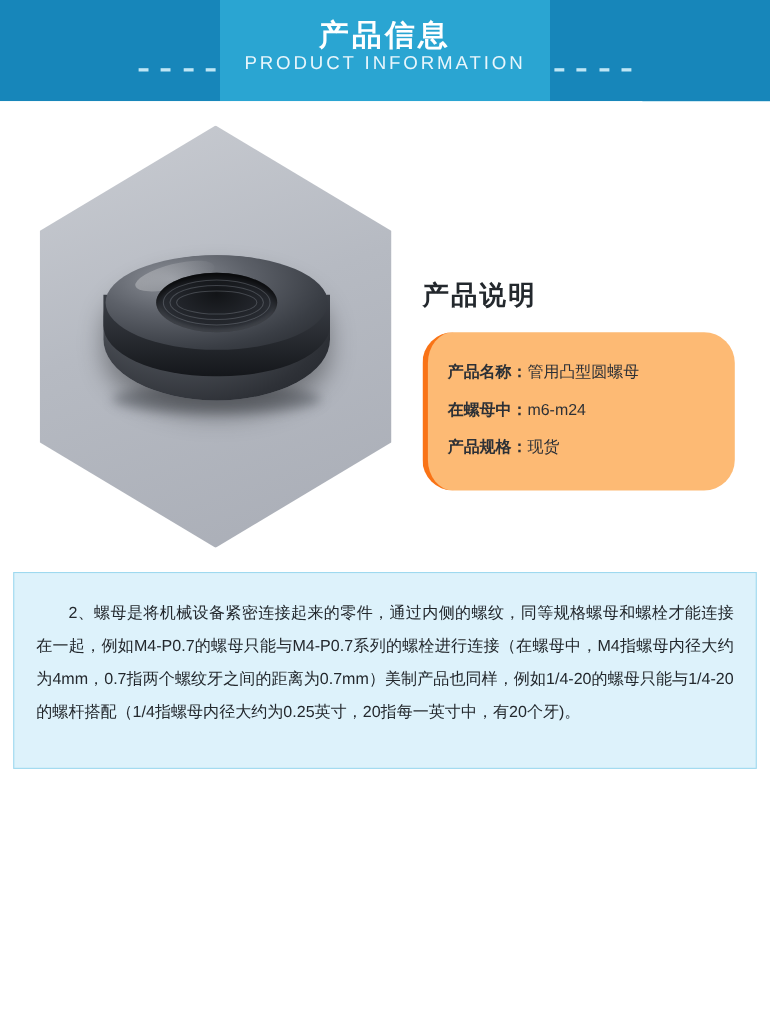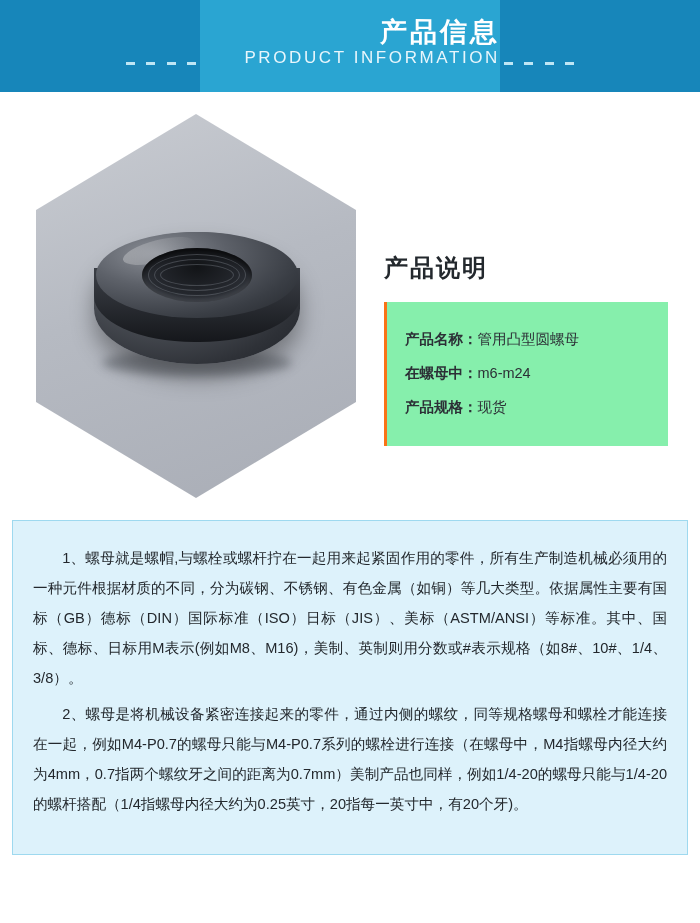--- a/index.html
+++ b/index.html
@@ -31,21 +31,21 @@
   }
   .banner-side.left { left: 0; }
   .banner-side.right { right: 0; }
   .banner-center {
     position: absolute;
     left: 200px;
     top: 0;
     width: 300px;
     height: 92px;
     background: #2aa5d2;
-    text-align: right;
+    text-align: center;
   }
   .banner-title {
     margin-top: 16px;
     color: #ffffff;
     font-size: 27px;
     font-weight: bold;
     letter-spacing: 3px;
     line-height: 32px;
   }
   .banner-sub {
@@ -186,23 +186,24 @@
     width: 284px;
   }
   .spec-title {
     font-size: 24px;
     font-weight: bold;
     color: #23282d;
     letter-spacing: 2px;
     margin-bottom: 18px;
   }
   .spec-box {
-    background: #86efac;
-    border-left: 3px solid #f97316;
+    background: #fdba74;
+    border-left: 5px solid #f97316;
     padding: 20px 18px 22px 18px;
+    border-radius: 28px;
   }
   .spec-row {
     font-size: 14.5px;
     color: #2c3036;
     line-height: 34px;
     font-weight: bold;
     white-space: nowrap;
   }
   .spec-row .val { font-weight: normal; }
 
@@ -279,15 +280,14 @@
         <span>在螺母中：</span><span class="val">m6-m24</span>
       </div>
       <div class="spec-row">
         <span>产品规格：</span><span class="val">现货</span>
       </div>
     </div>
   </div>
 </div>
 
 <div class="desc-wrap">
-  <p class="desc-p">1、螺母就是螺帽,与螺栓或螺杆拧在一起用来起紧固作用的零件，所有生产制造机械必须用的一种元件根据材质的不同，分为碳钢、不锈钢、有色金属（如铜）等几大类型。依据属性主要有国标（GB）德标（DIN）国际标准（ISO）日标（JIS）、美标（ASTM/ANSI）等标准。其中、国标、德标、日标用M表示(例如M8、M16)，美制、英制则用分数或#表示规格（如8#、10#、1/4、3/8）。</p>
   <p class="desc-p">2、螺母是将机械设备紧密连接起来的零件，通过内侧的螺纹，同等规格螺母和螺栓才能连接在一起，例如M4-P0.7的螺母只能与M4-P0.7系列的螺栓进行连接（在螺母中，M4指螺母内径大约为4mm，0.7指两个螺纹牙之间的距离为0.7mm）美制产品也同样，例如1/4-20的螺母只能与1/4-20的螺杆搭配（1/4指螺母内径大约为0.25英寸，20指每一英寸中，有20个牙)。</p>
 </div>
 
 </body></html>

